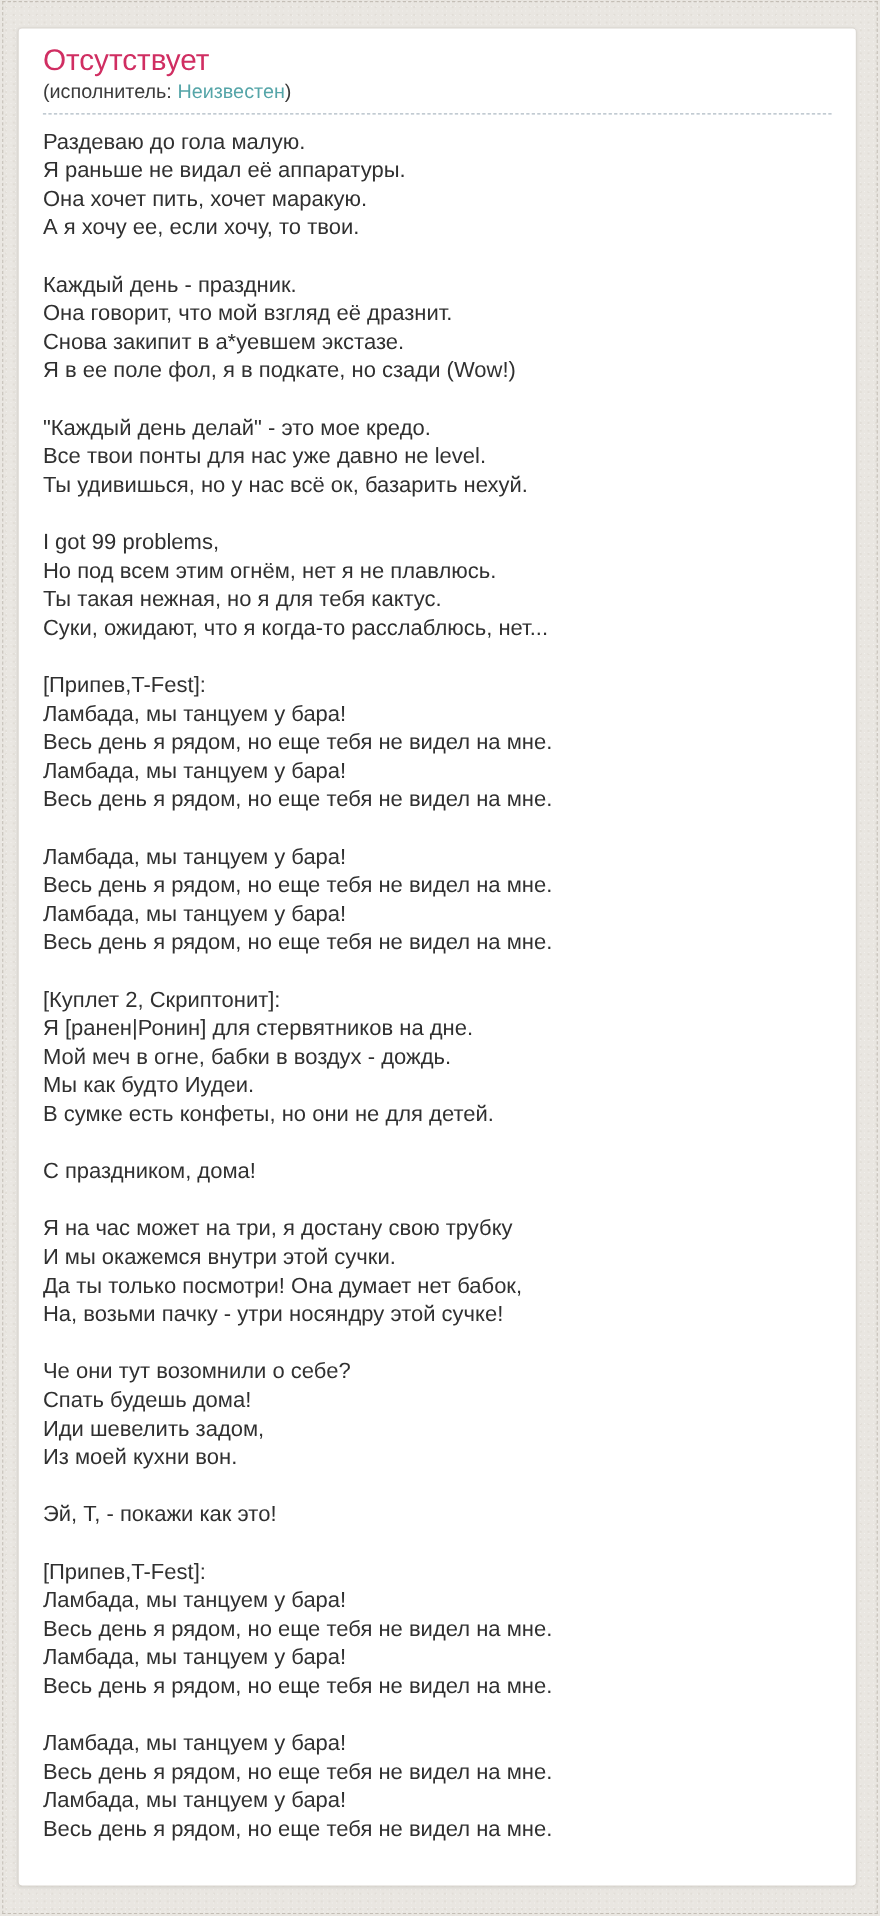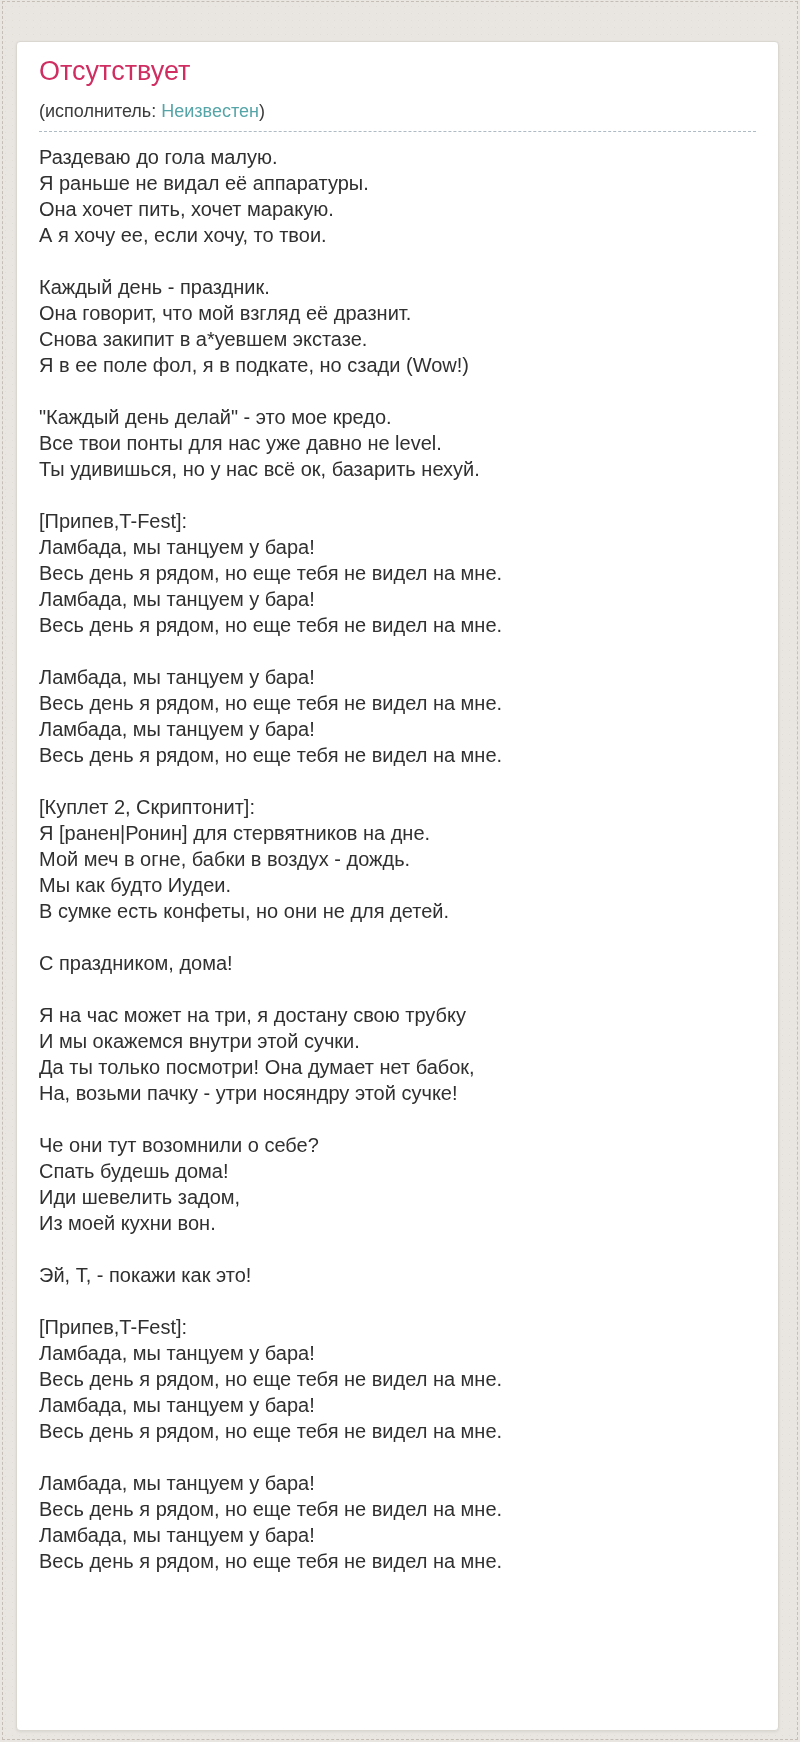--- a/index.html
+++ b/index.html
@@ -28,21 +28,21 @@
   }
   .page-frame{
     position:absolute;
     left:2px;top:1px;right:2px;bottom:2px;
     border:1px dashed rgba(190,184,175,.85);
     pointer-events:none;
   }
   .card{
     position:absolute;
     left:16px;
-    top:41px;
+    top:25px;
     width:763px;
     min-height:1690px;
     background:var(--card-background);
     border:1px solid var(--card-border);
     border-radius:4px;
     box-shadow:0 1px 3px rgba(0,0,0,.07);
     padding:14px 22px 26px 22px;
   }
   h1.song-title{
     margin:0;
@@ -51,21 +51,21 @@
     line-height:30px;
   }
   h1.song-title a{
     color:var(--title-link);
     text-decoration:none;
     cursor:pointer;
   }
   .artist-line{
     font-size:18px;
     line-height:22px;
-    margin-top:14px;
+    margin-top:2px;
     color:#3b3b3b;
     padding-bottom:9px;
     border-bottom:1px dashed var(--separator);
   }
   .artist-line a{
     color:var(--artist-link);
     text-decoration:none;
     cursor:pointer;
   }
   .lyrics{
@@ -101,20 +101,26 @@
       <div class="stanza">
         <div class="line">Каждый день - праздник.</div>
         <div class="line">Она говорит, что мой взгляд её дразнит.</div>
         <div class="line">Снова закипит в а*уевшем экстазе.</div>
         <div class="line">Я в ее поле фол, я в подкате, но сзади (Wow!)</div>
       </div>
       <div class="stanza">
         <div class="line">"Каждый день делай" - это мое кредо.</div>
         <div class="line">Все твои понты для нас уже давно не level.</div>
         <div class="line">Ты удивишься, но у нас всё ок, базарить нехуй.</div>
+      </div>
+      <div class="stanza">
+        <div class="line">I got 99 problems,</div>
+        <div class="line">Но под всем этим огнём, нет я не плавлюсь.</div>
+        <div class="line">Ты такая нежная, но я для тебя кактус.</div>
+        <div class="line">Суки, ожидают, что я когда-то расслаблюсь, нет...</div>
       </div>
       <div class="stanza">
         <div class="line">[Припев,T-Fest]:</div>
         <div class="line">Ламбада, мы танцуем у бара!</div>
         <div class="line">Весь день я рядом, но еще тебя не видел на мне.</div>
         <div class="line">Ламбада, мы танцуем у бара!</div>
         <div class="line">Весь день я рядом, но еще тебя не видел на мне.</div>
       </div>
       <div class="stanza">
         <div class="line">Ламбада, мы танцуем у бара!</div>

